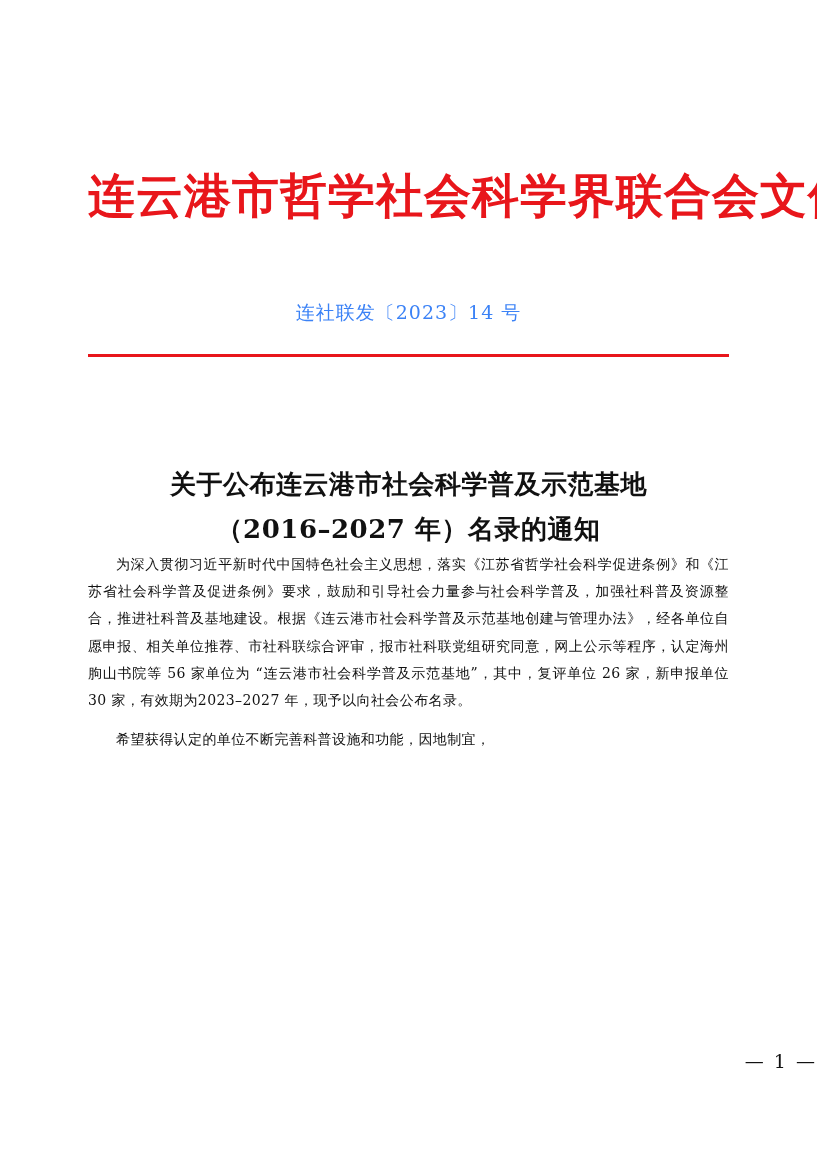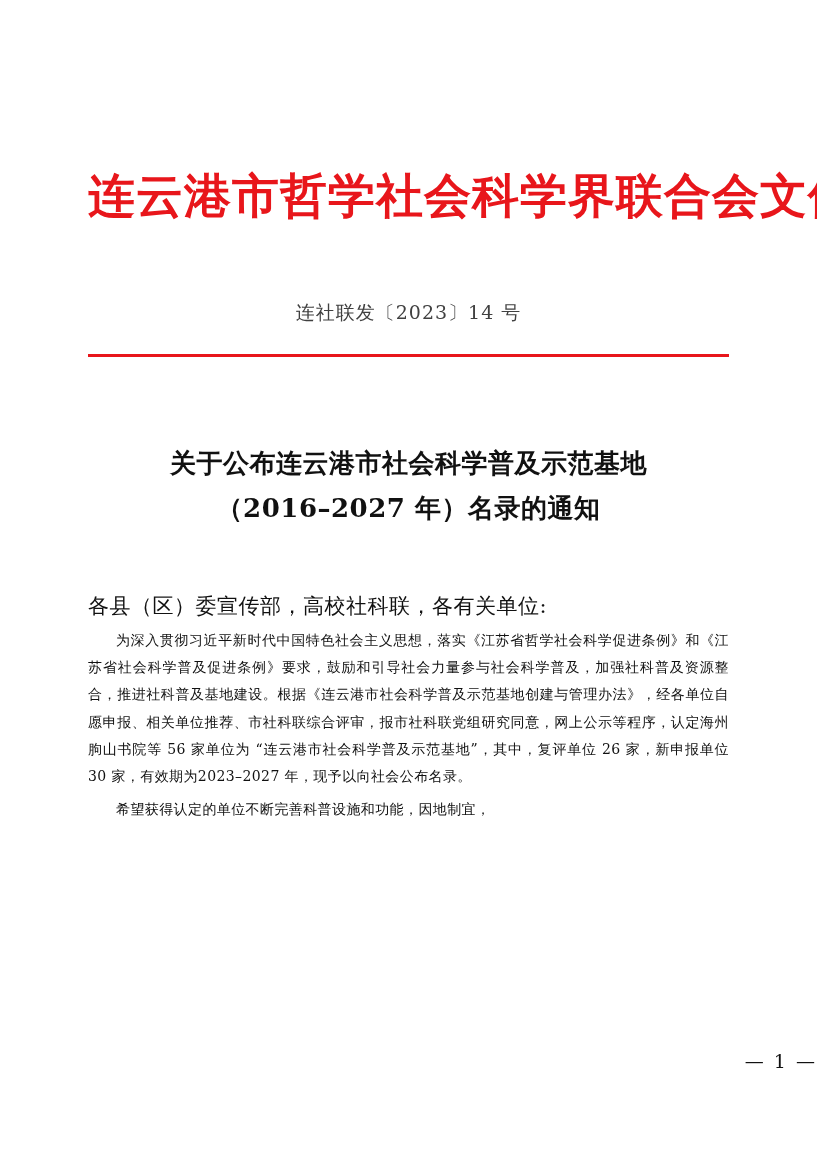--- a/index.html
+++ b/index.html
@@ -34,32 +34,32 @@
     font-weight: bold;
     font-size: 47px;
     letter-spacing: 1px;
     line-height: 1.2;
     white-space: nowrap;
   }
   .doc-number {
     margin-top: 76px;
     text-align: center;
     font-size: 19px;
-    color: #404040;
+    color: #3b82f6;
     letter-spacing: 1px;
     font-family: "DejaVu Serif", "Liberation Serif", serif;
   }
   .red-rule {
     margin-top: 28px;
     height: 3px;
     background: #e8161b;
     width: 100%;
   }
   .title-block {
-    margin-top: 84px;
+    margin-top: 105px;
     text-align: center;
     font-size: 26px;
     font-weight: bold;
     line-height: 1.7;
     color: #111111;
     letter-spacing: 0.5px;
   }
   .title-line {
     display: block;
   }
@@ -74,21 +74,22 @@
     font-size: 14px;
     color: #111111;
     line-height: 1.95;
     letter-spacing: 0.4px;
     text-align: justify;
     text-justify: inter-ideograph;
     text-indent: 2em;
     margin: 0;
   }
   .para + .para {
-    margin-top: 6px;
+    margin-top: 12px;
+    font-family: Liberation Mono, monospace;
   }
   .page-number {
     position: absolute;
     right: 0;
     bottom: 86px;
     width: 100%;
     text-align: right;
     font-size: 19px;
     color: #111111;
     letter-spacing: 2px;
@@ -104,21 +105,20 @@
 
     <div class="doc-number">连社联发〔2023〕14 号</div>
 
     <div class="red-rule"></div>
 
     <div class="title-block">
       <span class="title-line">关于公布连云港市社会科学普及示范基地</span>
       <span class="title-line">（2016–2027 年）名录的通知</span>
     </div>
 
-    <div class="salutation">各县（区）委宣传部，高校社科联，各有关单位:</div>
 
     <p class="para">为深入贯彻习近平新时代中国特色社会主义思想，落实《江苏省哲学社会科学促进条例》和《江苏省社会科学普及促进条例》要求，鼓励和引导社会力量参与社会科学普及，加强社科普及资源整合，推进社科普及基地建设。根据《连云港市社会科学普及示范基地创建与管理办法》，经各单位自愿申报、相关单位推荐、市社科联综合评审，报市社科联党组研究同意，网上公示等程序，认定海州朐山书院等 56 家单位为 “连云港市社会科学普及示范基地”，其中，复评单位 26 家，新申报单位 30 家，有效期为2023–2027 年，现予以向社会公布名录。</p>
 
     <p class="para">希望获得认定的单位不断完善科普设施和功能，因地制宜，</p>
 
   </div>
 
   <div class="page-number">— 1 —</div>
 </div>
 

